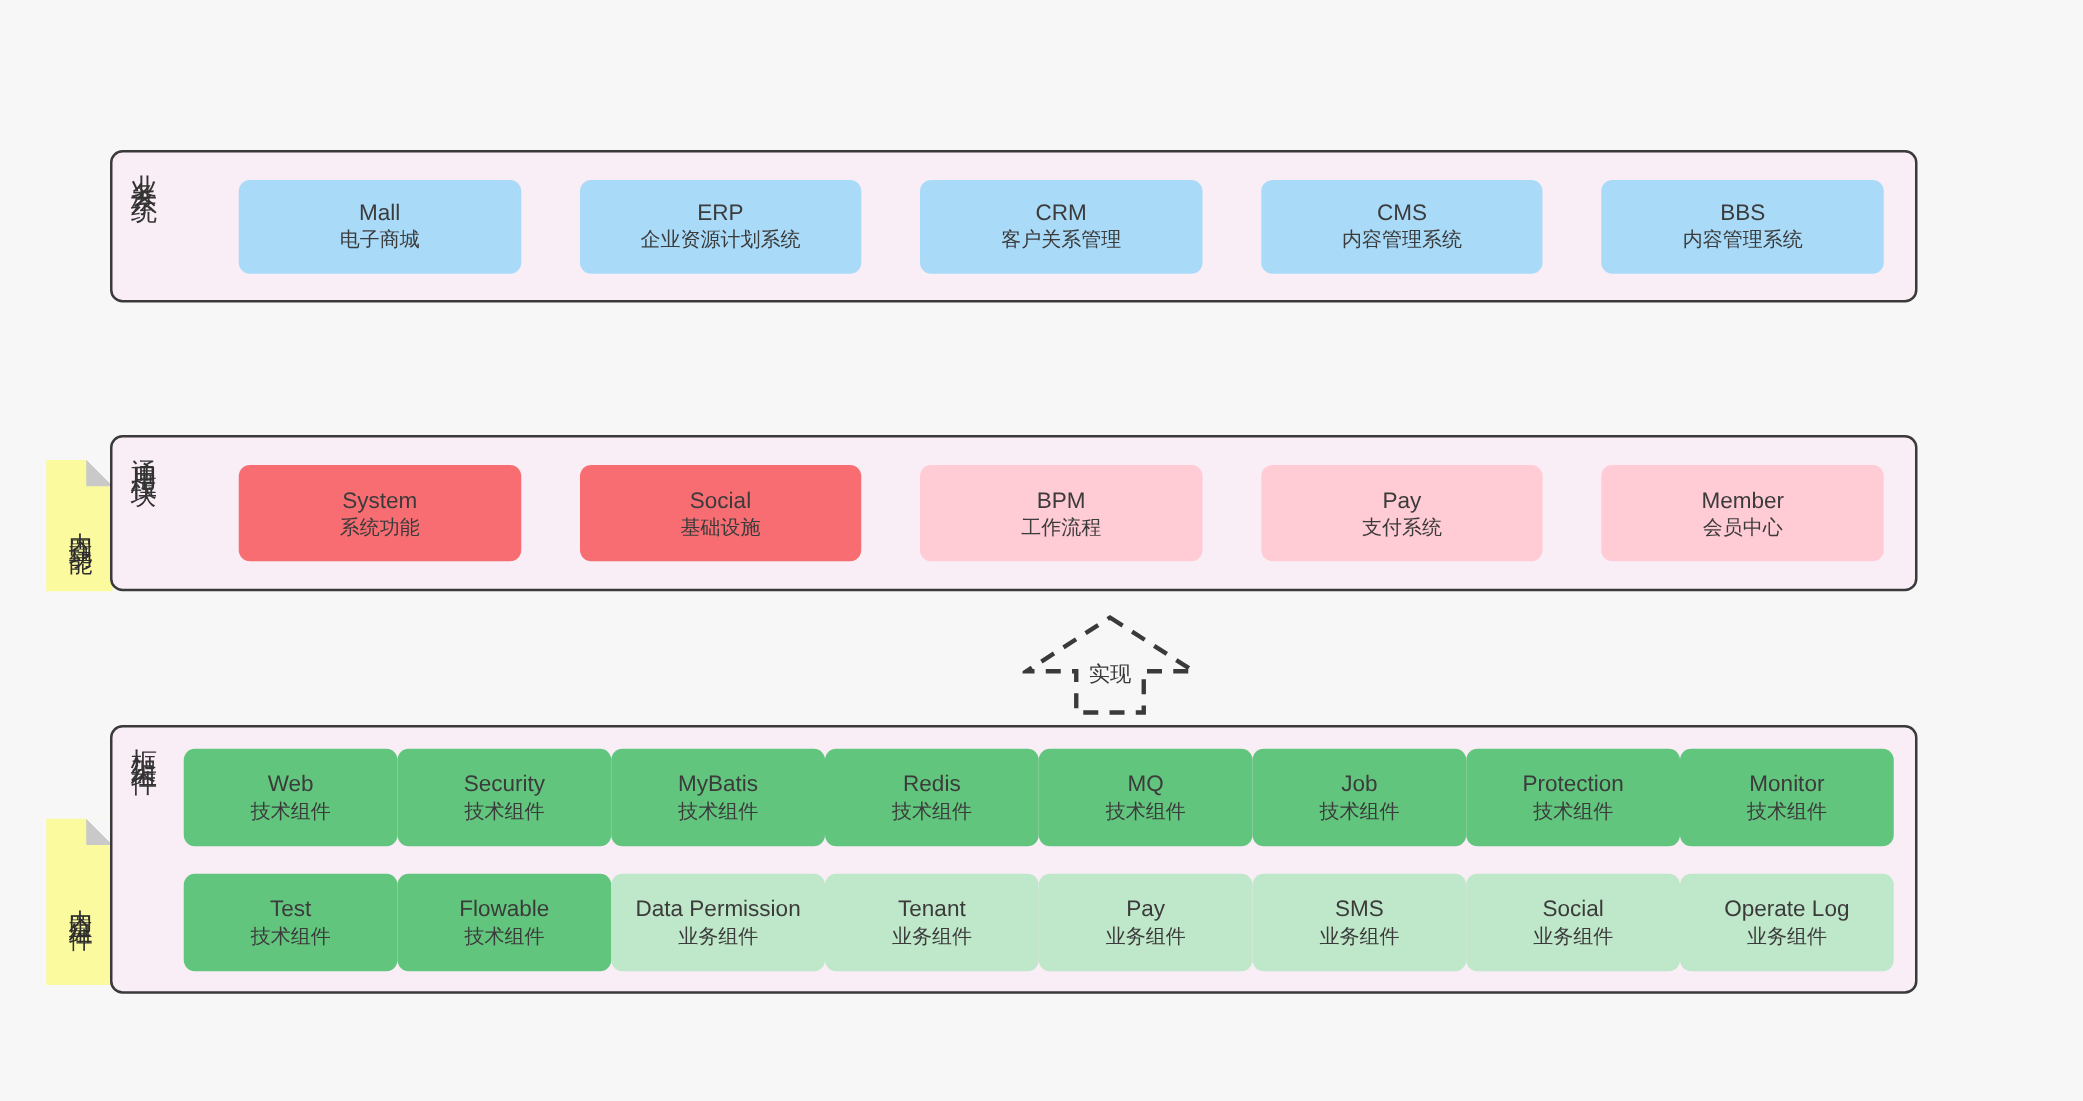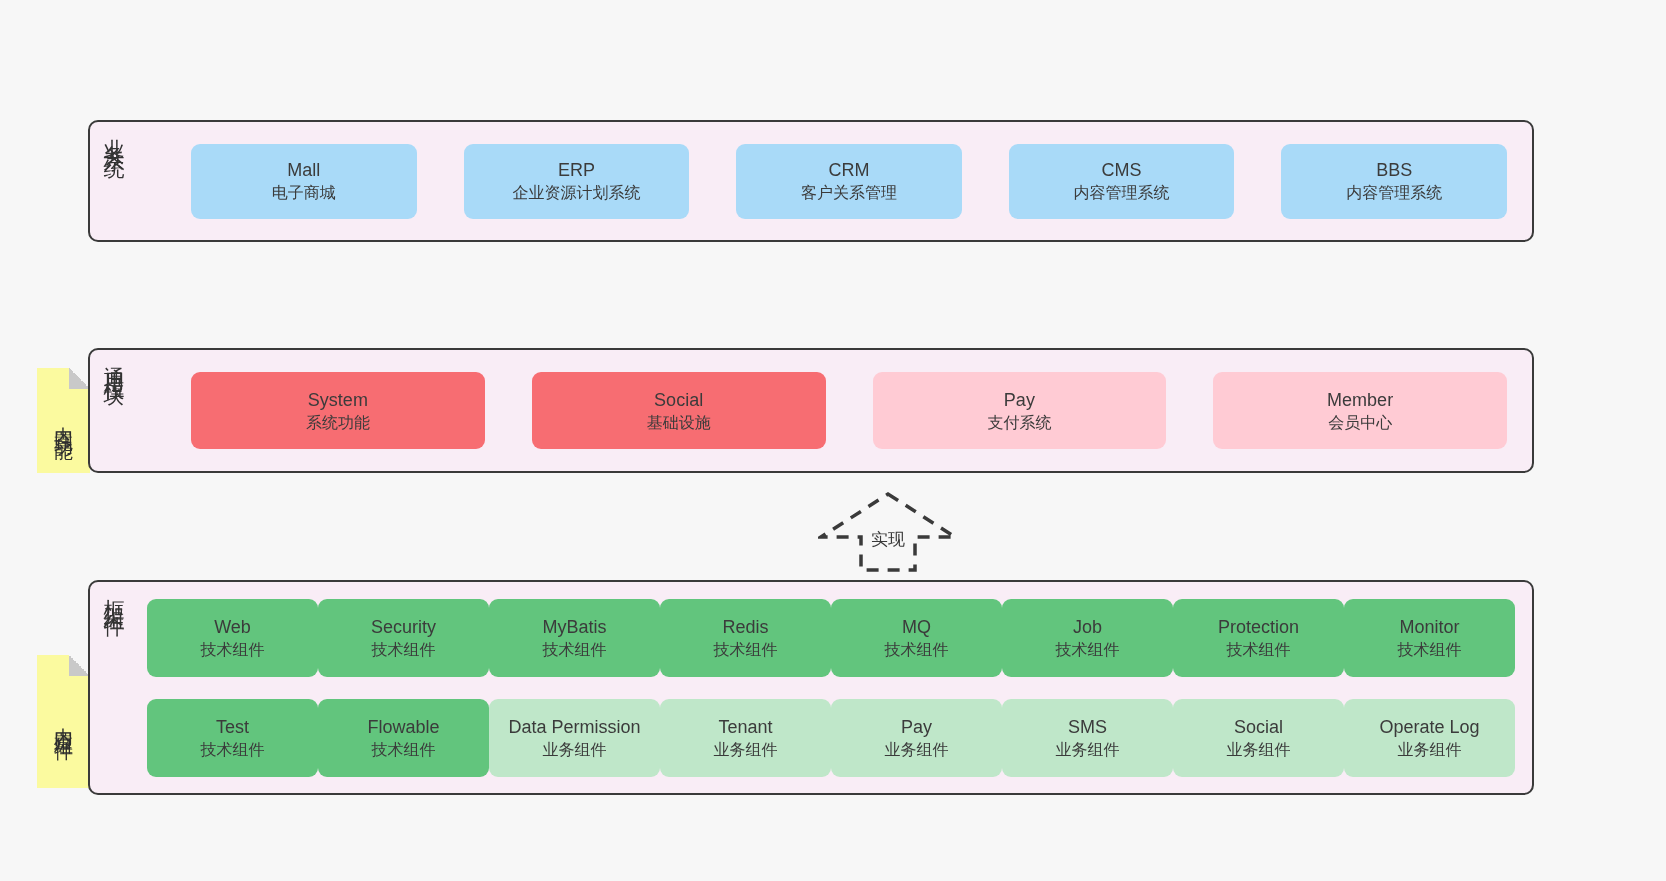--- a/index.html
+++ b/index.html
@@ -165,20 +165,24 @@
     <div class="boxes">
       <div class="box b-red">
         <div class="box-name">System</div>
         <div class="box-sub">系统功能</div>
       </div>
       <div class="box b-red">
         <div class="box-name">Social</div>
         <div class="box-sub">基础设施</div>
       </div>
       <div class="box b-pink">
+        <div class="box-name">BPM</div>
+        <div class="box-sub">工作流程</div>
+      </div>
+      <div class="box b-pink">
         <div class="box-name">Pay</div>
         <div class="box-sub">支付系统</div>
       </div>
       <div class="box b-pink">
         <div class="box-name">Member</div>
         <div class="box-sub">会员中心</div>
       </div>
     </div>
   </section>
 

